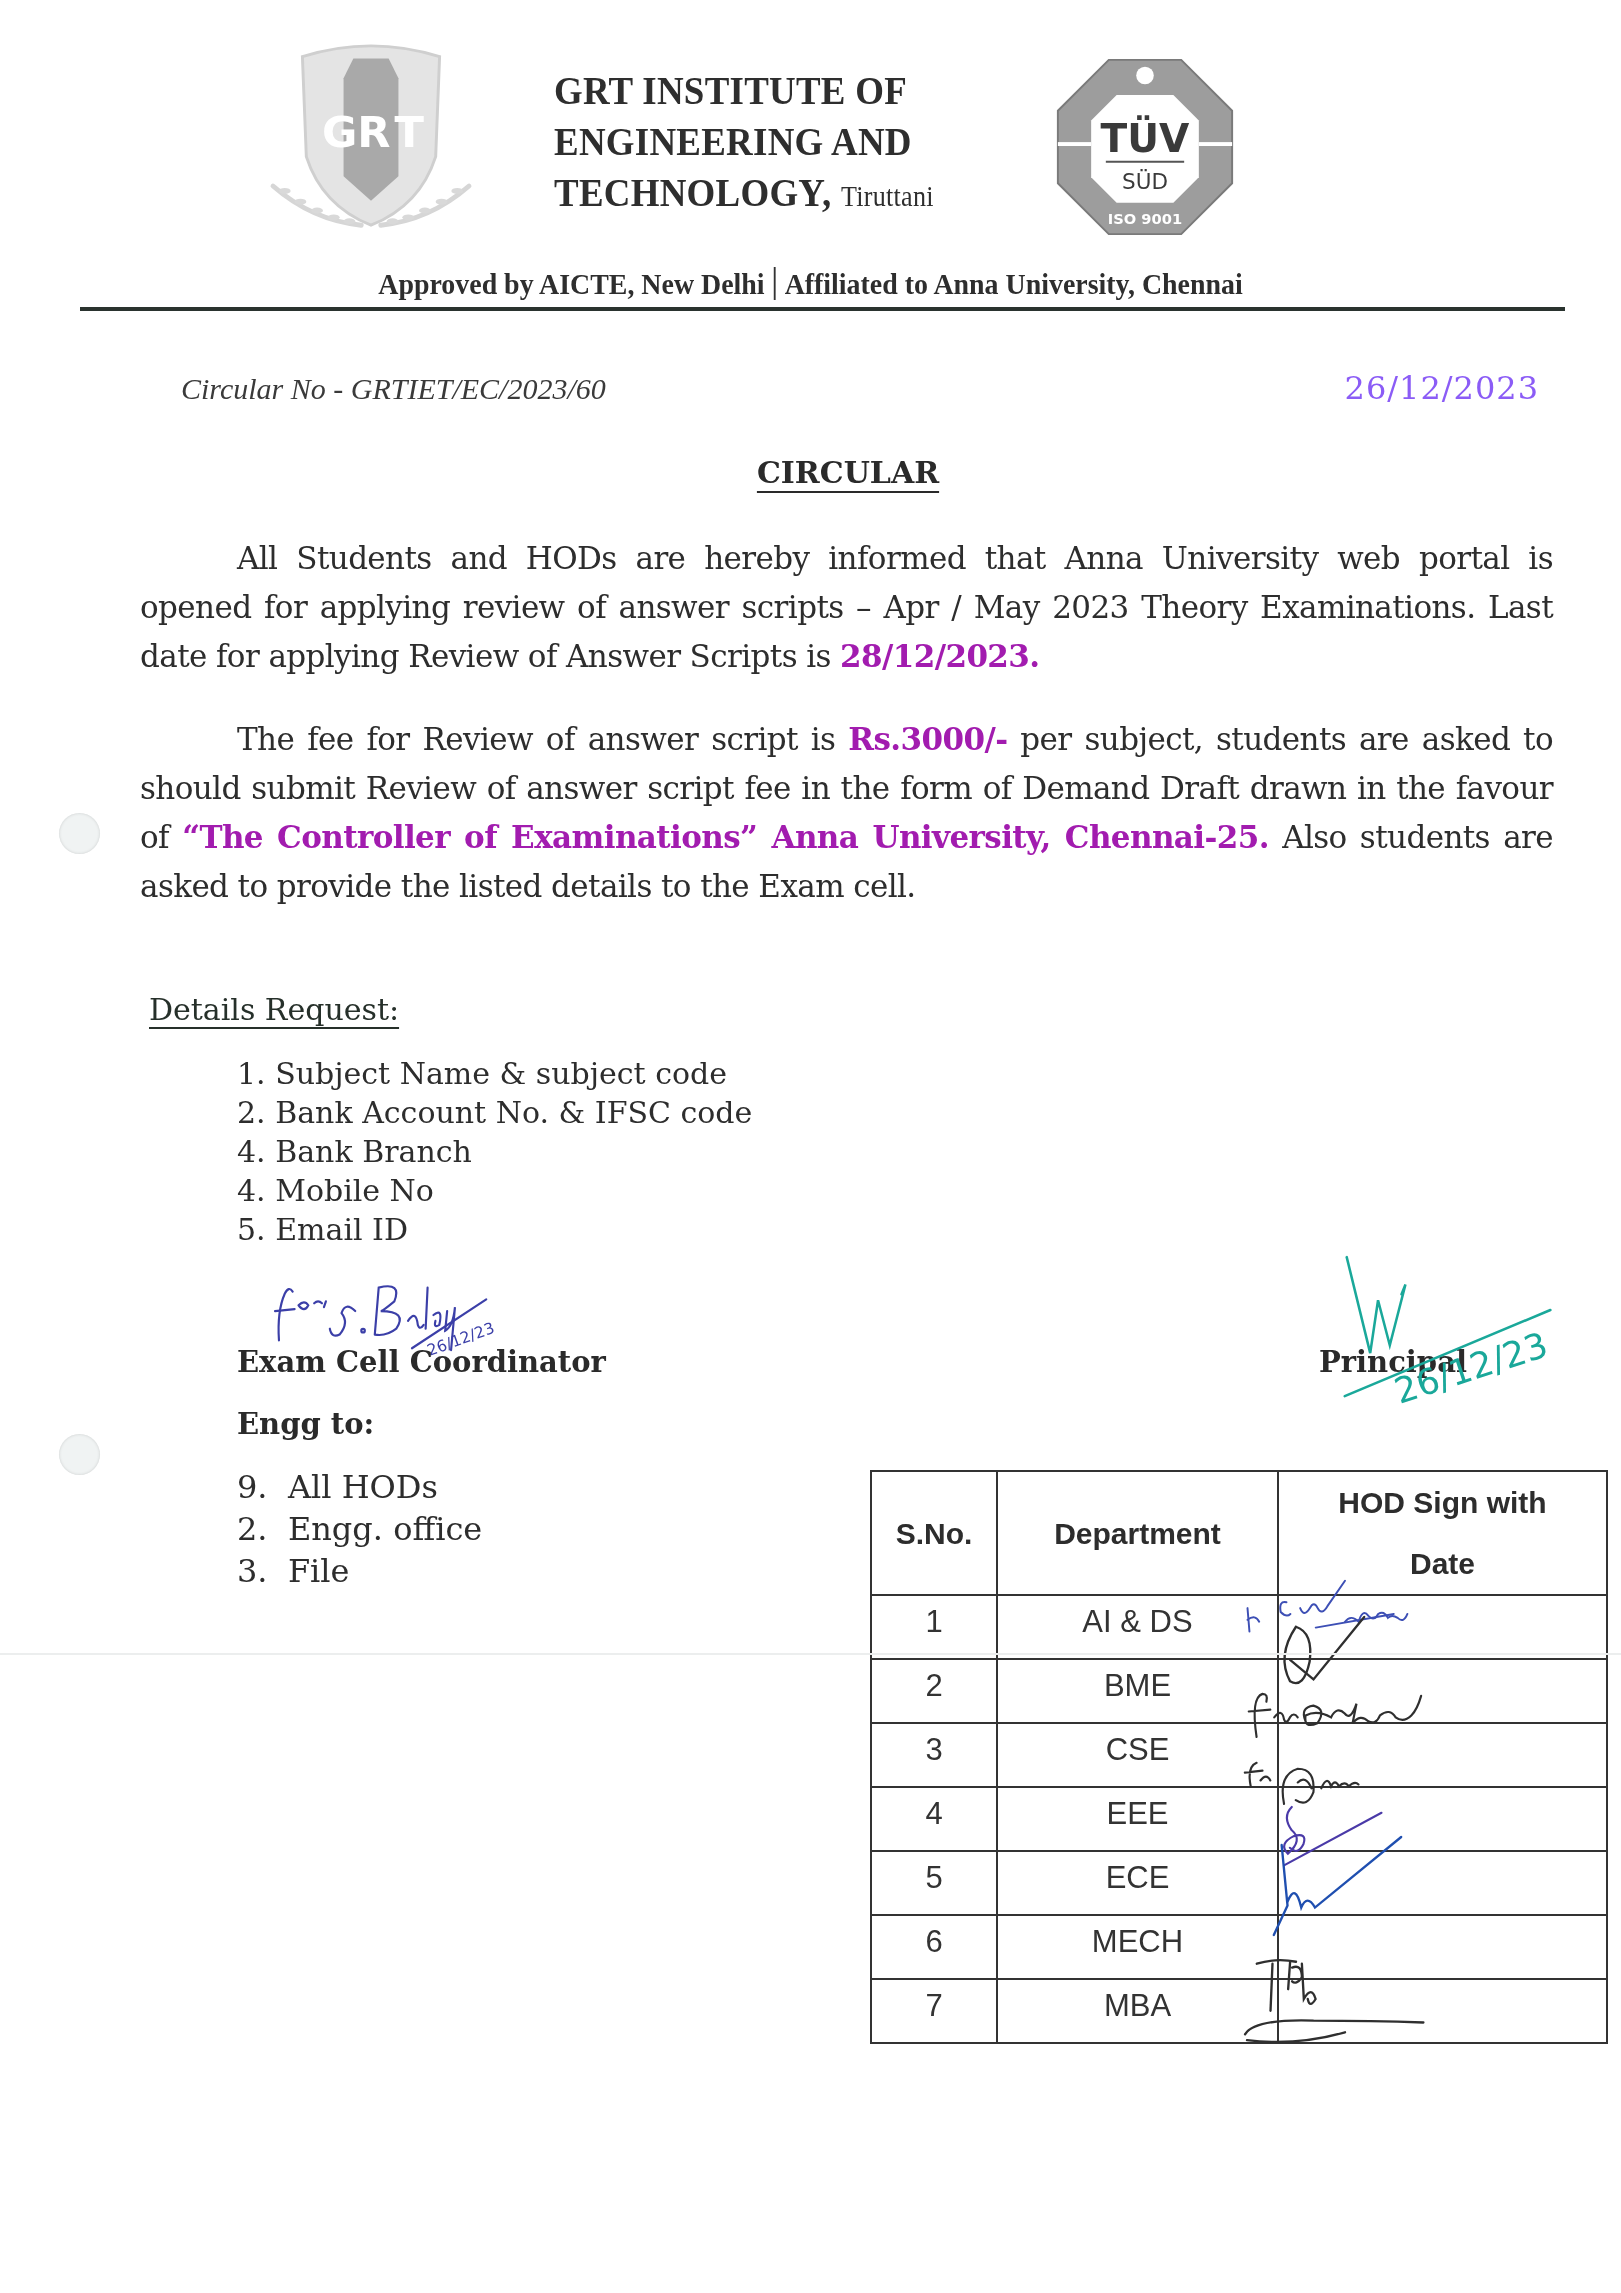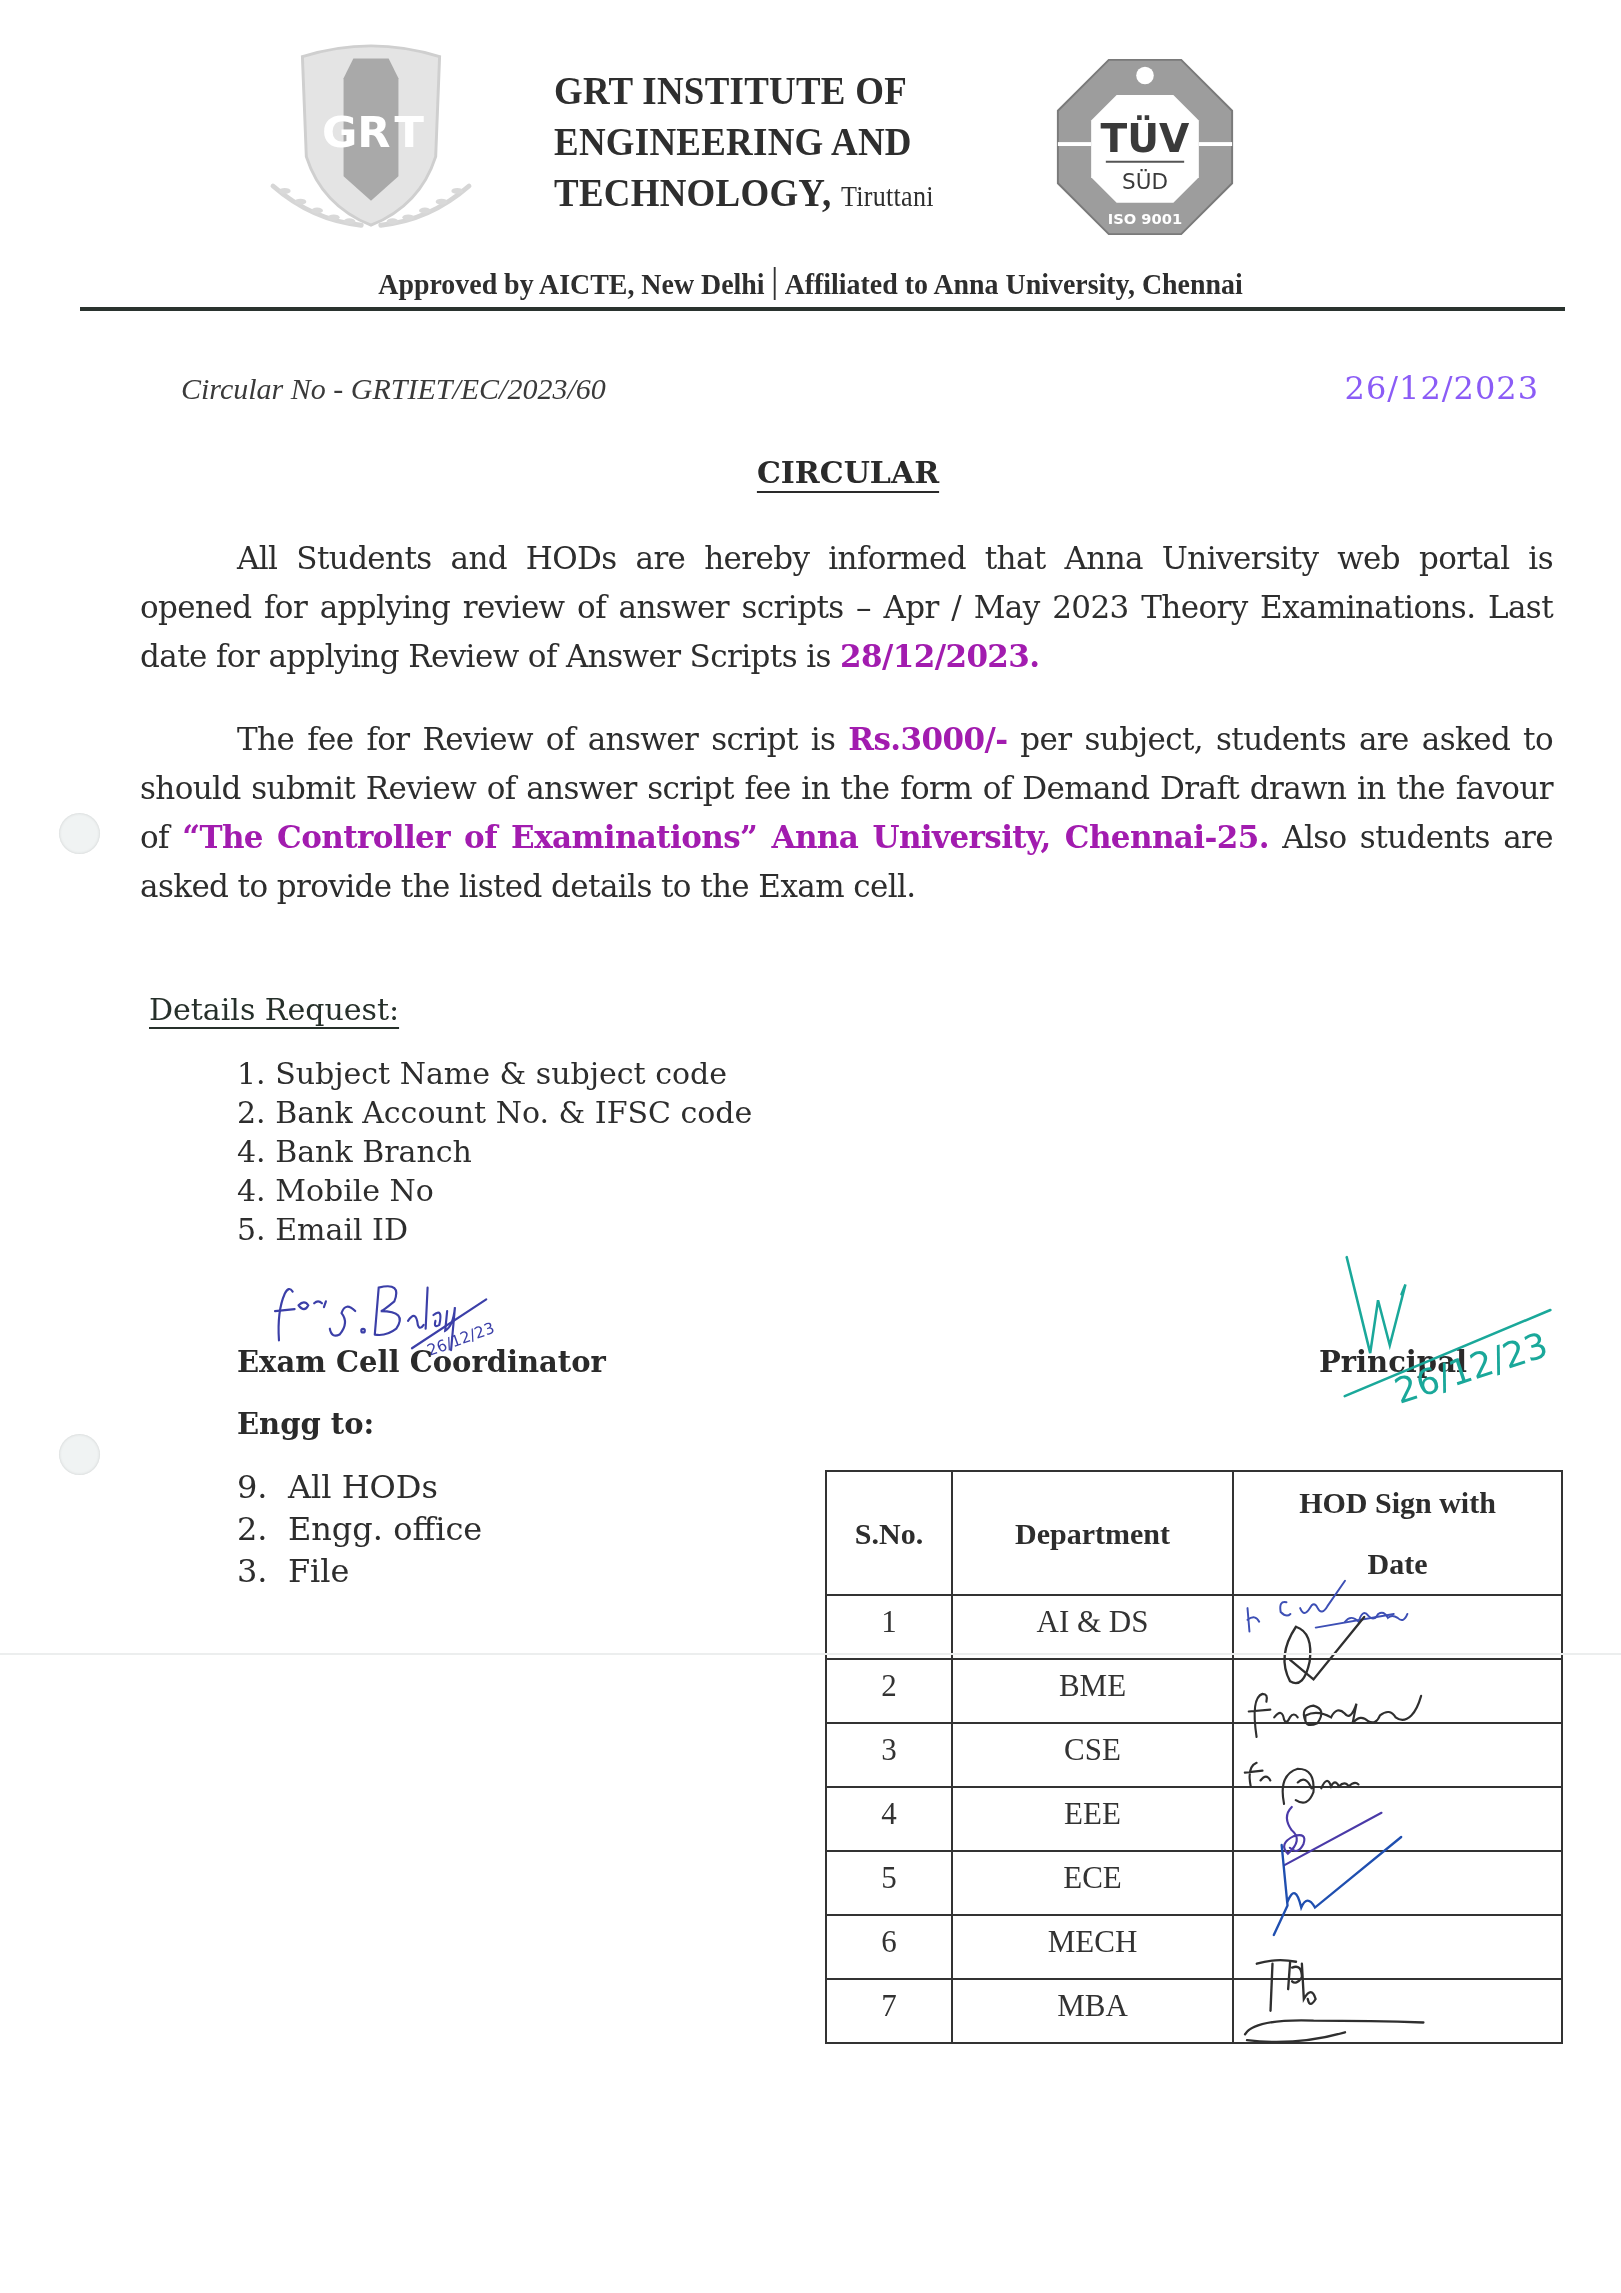--- a/index.html
+++ b/index.html
@@ -30,21 +30,21 @@
   .olist { margin: 0; padding: 0; list-style: none; font-family: "DejaVu Serif", serif; font-size: 30px; line-height: 39px; color: #2d2d2d; }
   #details-list { left: 237px; top: 1054px; }
   #copy-list { left: 237px; top: 1466px; line-height: 42px; font-size: 32px; }
 
   .sig-label { font-family: "DejaVu Serif", serif; font-weight: bold; font-size: 29px; color: #2a2a2a; }
   #coord-label { left: 237px; top: 1345px; }
   #principal-label { left: 1319px; top: 1345px; }
   #copy-heading { left: 237px; top: 1407px; }
 
   
-  #hod-table { left: 825px; top: 1470px; border-collapse: collapse; table-layout: fixed; font-family: Liberation Serif, serif; }
+  #hod-table { left: 870px; top: 1470px; border-collapse: collapse; table-layout: fixed; font-family: Liberation Sans, sans-serif; }
   #hod-table td, #hod-table th { border: 2px solid #333; text-align: center; vertical-align: top; padding: 0; }
   #hod-table th { font-weight: bold; font-size: 30px; color: #2d2d2d; height: 122px; vertical-align: middle; line-height: 61px; }
   #hod-table td { font-size: 31px; height: 62px; line-height: 51px; color: #333; }
   .col1 { width: 126px; } .col2 { width: 281px; } .col3 { width: 329px; }
 
   
   .punch { width: 41px; height: 41px; border-radius: 50%; background: #f0f3f3; box-shadow: 0 0 2.9px #c9cccc inset; }
   #punch1 { left: 59px; top: 813px; }
   #punch2 { left: 59px; top: 1434px; }
   #scan-streak { left: 0; top: 1653px; width: 1621px; height: 2px; background: #eceeee; }

